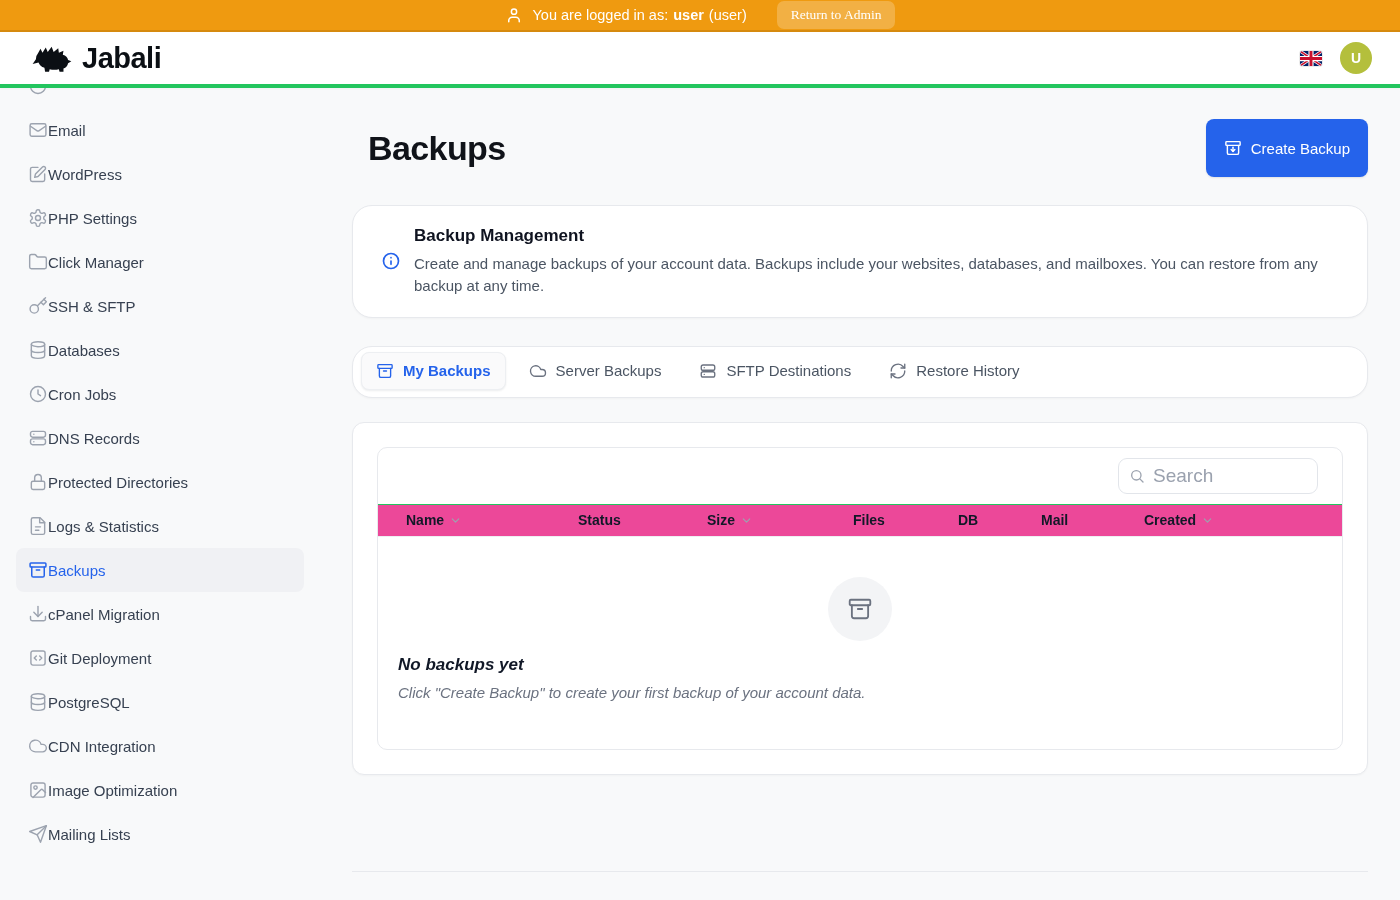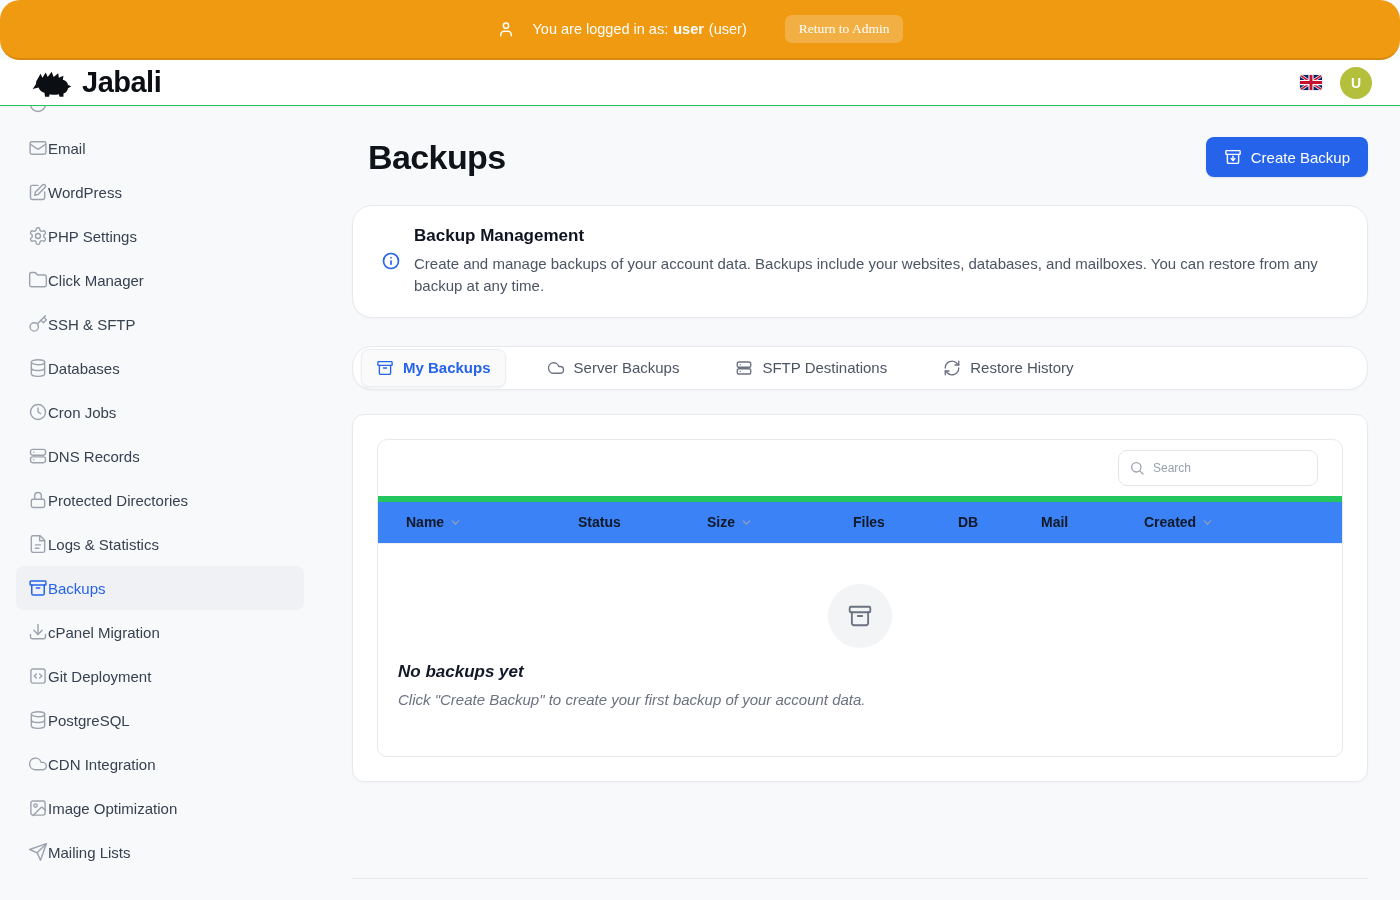--- a/index.html
+++ b/index.html
@@ -6,37 +6,36 @@
   html,body { width:1400px; height:900px; overflow:hidden; }
   body {
     font-family:"Liberation Sans", sans-serif;
     background:var(--bg, #F8F9FA);
     color:#111827;
   }
   svg { display:block; }
 
   
   .topbar {
-    height:60px; background:var(--topbar-orange, #EF9A10);
+    height:32px; background:var(--topbar-orange, #EF9A10);
     display:flex; align-items:center; justify-content:center;
-    color:#fff; font-size:14.5px; gap:18px;
+    color:#fff; font-size:14.5px; gap:10px;
     border-bottom:2px solid rgba(0,0,0,.10);
-    border-radius:20px;
   }
   .topbar .msg { display:flex; align-items:center; gap:5px; }
   .topbar strong { font-weight:700; }
   .return-btn {
     margin-left:20px; background:rgba(255,255,255,.22); color:#fff;
     border:none; border-radius:7px; padding:6px 14px; font-size:13.5px;
     font-family:Liberation Serif, serif; cursor:pointer;
   }
 
   
   .header {
-    height:46px; background:#fff; border-bottom:1px solid #22c55e;
+    height:56px; background:#fff; border-bottom:4px solid #22c55e;
     display:flex; align-items:center; justify-content:space-between;
     padding:0 28px 0 30px;
     box-shadow:0 1px 2px rgba(16,24,40,.04);
   }
   .brand { display:flex; align-items:center; gap:10px; }
   .brand-name { font-size:29px; font-weight:800; letter-spacing:-.5px; color:#0B0F14; }
   .header-right { display:flex; align-items:center; gap:18px; }
   .flag-btn { border:none; background:none; cursor:pointer; border-radius:3px; overflow:hidden; width:22px; height:15px; padding:0; box-shadow:0 0 0 1px rgba(0,0,0,.08); }
   .avatar {
     width:32px; height:32px; border-radius:50%;
@@ -60,59 +59,59 @@
   .nav-item.active { background:#F0F1F4; color:var(--accent-blue,#2563EB); font-weight:500; }
   .nav-item.active .nav-ico { color:var(--accent-blue,#2563EB); }
 
   
   .main { flex:1; padding:31px 32px 0 32px; display:flex; flex-direction:column; }
 
   .page-header { display:flex; align-items:center; justify-content:space-between; margin:0 0 28px 0; }
   .page-title { font-size:34px; font-weight:800; letter-spacing:-.6px; margin-left:16px; color:#101319; }
   .create-btn {
     background:var(--accent-blue,#2563EB); color:#fff; border:none; cursor:pointer;
-    height:40px; padding:0 18px; border-radius:8px; font-size:15px; font-weight:500;
+    height:58px; padding:0 18px; border-radius:8px; font-size:15px; font-weight:500;
     display:flex; align-items:center; gap:9px; font-family:inherit;
     box-shadow:0 1px 2px rgba(16,24,40,.1);
   }
 
   .card { background:#fff; border:1px solid #E7E9ED; border-radius:20px; box-shadow:0 1px 2px rgba(16,24,40,.03); }
 
   .info-card { display:flex; align-items:center; gap:13px; padding:20px 28px; margin-bottom:28px; }
   .info-icon { color:var(--accent-blue,#2563EB); flex:0 0 20px; }
   .info-title { font-size:17px; font-weight:700; margin-bottom:7px; color:#0F1320; }
   .info-body { font-size:15px; color:#4B5563; line-height:1.45; max-width:940px; }
 
-  .tabs-card { display:flex; align-items:center; gap:26px; padding:7px 8px; margin-bottom:24px; height:44px; }
+  .tabs-card { display:flex; align-items:flex-end; gap:8px; padding:7px 8px; margin-bottom:24px; height:52px; }
   .tab {
     display:flex; align-items:center; gap:9px; padding:9px 14px; border-radius:8px;
     font-size:15px; color:#4B5563; cursor:pointer; border:1px solid transparent; background:none; font-family:inherit;
   }
   .tab .tab-ico { color:#6B7280; }
   .tab.active {
     background:#FAFAFB; border-color:#EDEFF2; color:var(--accent-blue,#2563EB); font-weight:600;
     box-shadow:0 1px 2px rgba(16,24,40,.08);
   }
   .tab.active .tab-ico { color:var(--accent-blue,#2563EB); }
 
   .content-card { padding:24px; border-radius:12px; }
   .table-card { border:1px solid #E7E9ED; border-radius:10px; overflow:hidden; background:#fff; }
   .table-toolbar { display:flex; justify-content:flex-end; padding:10px 24px; }
   .search-wrap { position:relative; width:200px; }
   .search-wrap .search-ico { position:absolute; left:11px; top:10px; color:#9CA3AF; }
   .search-input {
     width:100%; height:36px; border:1px solid #E2E5EA; border-radius:9px;
-    padding:0 12px 0 34px; font-size:12px; color:#374151; font-family:inherit; background:#fff; outline:none;
+    padding:0 12px 0 34px; font-size:19px; color:#374151; font-family:inherit; background:#fff; outline:none;
   }
   .search-input::placeholder { color:#9AA1AE; }
 
   .thead {
     display:grid; grid-template-columns:172px 129px 146px 105px 83px 103px 1fr;
-    align-items:center; height:48px; padding-left:28px;
-    background:#3b82f6; border-top:6px solid #22c55e; border-bottom:1px solid #EDEFF2;
+    align-items:center; height:33px; padding-left:28px;
+    background:#ec4899; border-top:1px solid #22c55e; border-bottom:1px solid #EDEFF2;
   }
   .th { display:flex; align-items:center; gap:5px; font-size:14px; font-weight:700; color:#111827; }
   .th.sortable { cursor:pointer; }
   .sort-ico { color:#9CA3AF; }
 
   .empty { padding:40px 20px 48px;font-style:italic; }
   .empty-circle {
     width:64px; height:64px; border-radius:50%; background:#F3F4F6; color:#6B7280;
     display:flex; align-items:center; justify-content:center; margin:0 auto 14px;
   }

